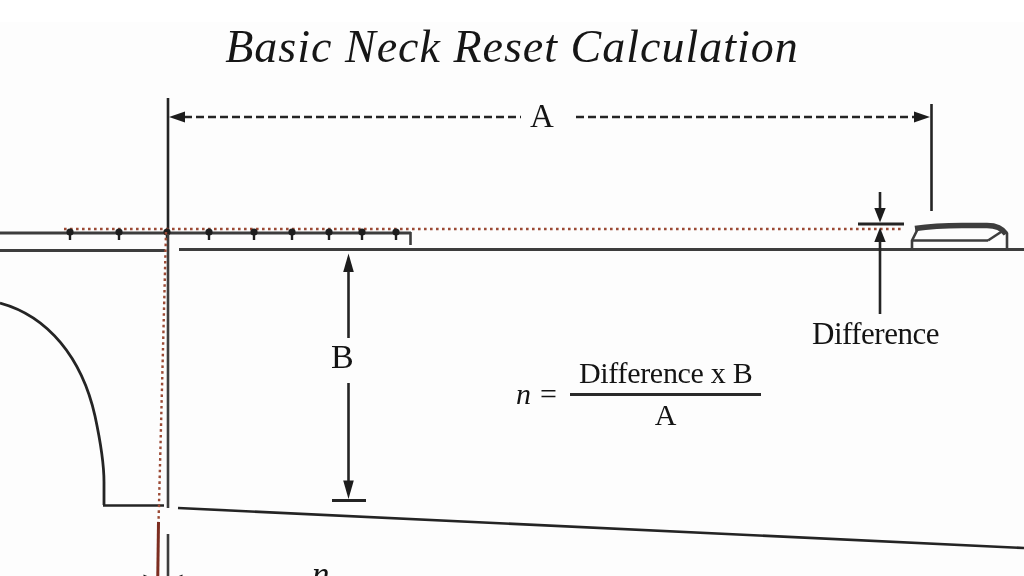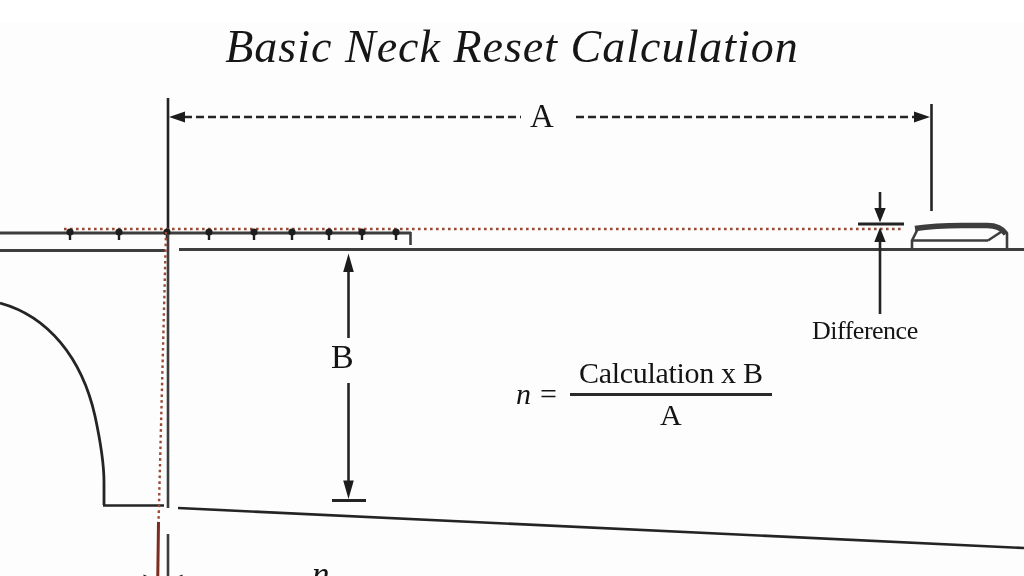--- a/index.html
+++ b/index.html
@@ -8,21 +8,21 @@
     overflow:hidden;font-family:"Liberation Serif", serif;color:#141414;margin-top:22px;
   }
   .stage svg{position:absolute;left:0;top:0;}
   .txt{position:absolute;white-space:nowrap;}
   .title{
     left:0;right:0;top:-2px;text-align:center;
     font-size:46px;font-style:italic;letter-spacing:1px;color:#161616;
   }
   .a-label{left:530px;top:76px;font-size:33px;}
   .b-label{left:331px;top:316px;font-size:34px;}
-  .diff-label{left:812px;top:294px;font-size:26px;letter-spacing:-0.5px;}
+  .diff-label{left:812px;top:294px;font-size:31px;letter-spacing:-0.5px;}
   .n-bottom{left:312px;top:533px;font-size:35px;font-style:italic;}
   .formula{
     position:absolute;left:516px;top:334px;
     display:flex;align-items:center;font-size:30px;
   }
   .f-lhs{font-style:italic;margin-right:9px;}
   .f-eq{margin-right:13px;}
   .f-frac{display:inline-block;text-align:center;}
   .f-num{padding:0 9px 3px 9px;border-bottom:3px solid #2a2a2a;letter-spacing:-0.3px;}
   .f-den{padding-top:2px;}
@@ -135,18 +135,18 @@
   <div class="txt title">Basic Neck Reset Calculation</div>
   <div class="txt a-label">A</div>
   <div class="txt b-label">B</div>
   <div class="txt diff-label">Difference</div>
   <div class="txt n-bottom">n</div>
 
   <div class="formula">
     <span class="f-lhs">n</span>
     <span class="f-eq">=</span>
     <span class="f-frac">
-      <span class="f-num" style="display:block">Calculation x B</span>
+      <span class="f-num" style="display:block">Difference x B</span>
       <span class="f-den" style="display:block">A</span>
     </span>
   </div>
 
 </div>
 
 </body></html>

